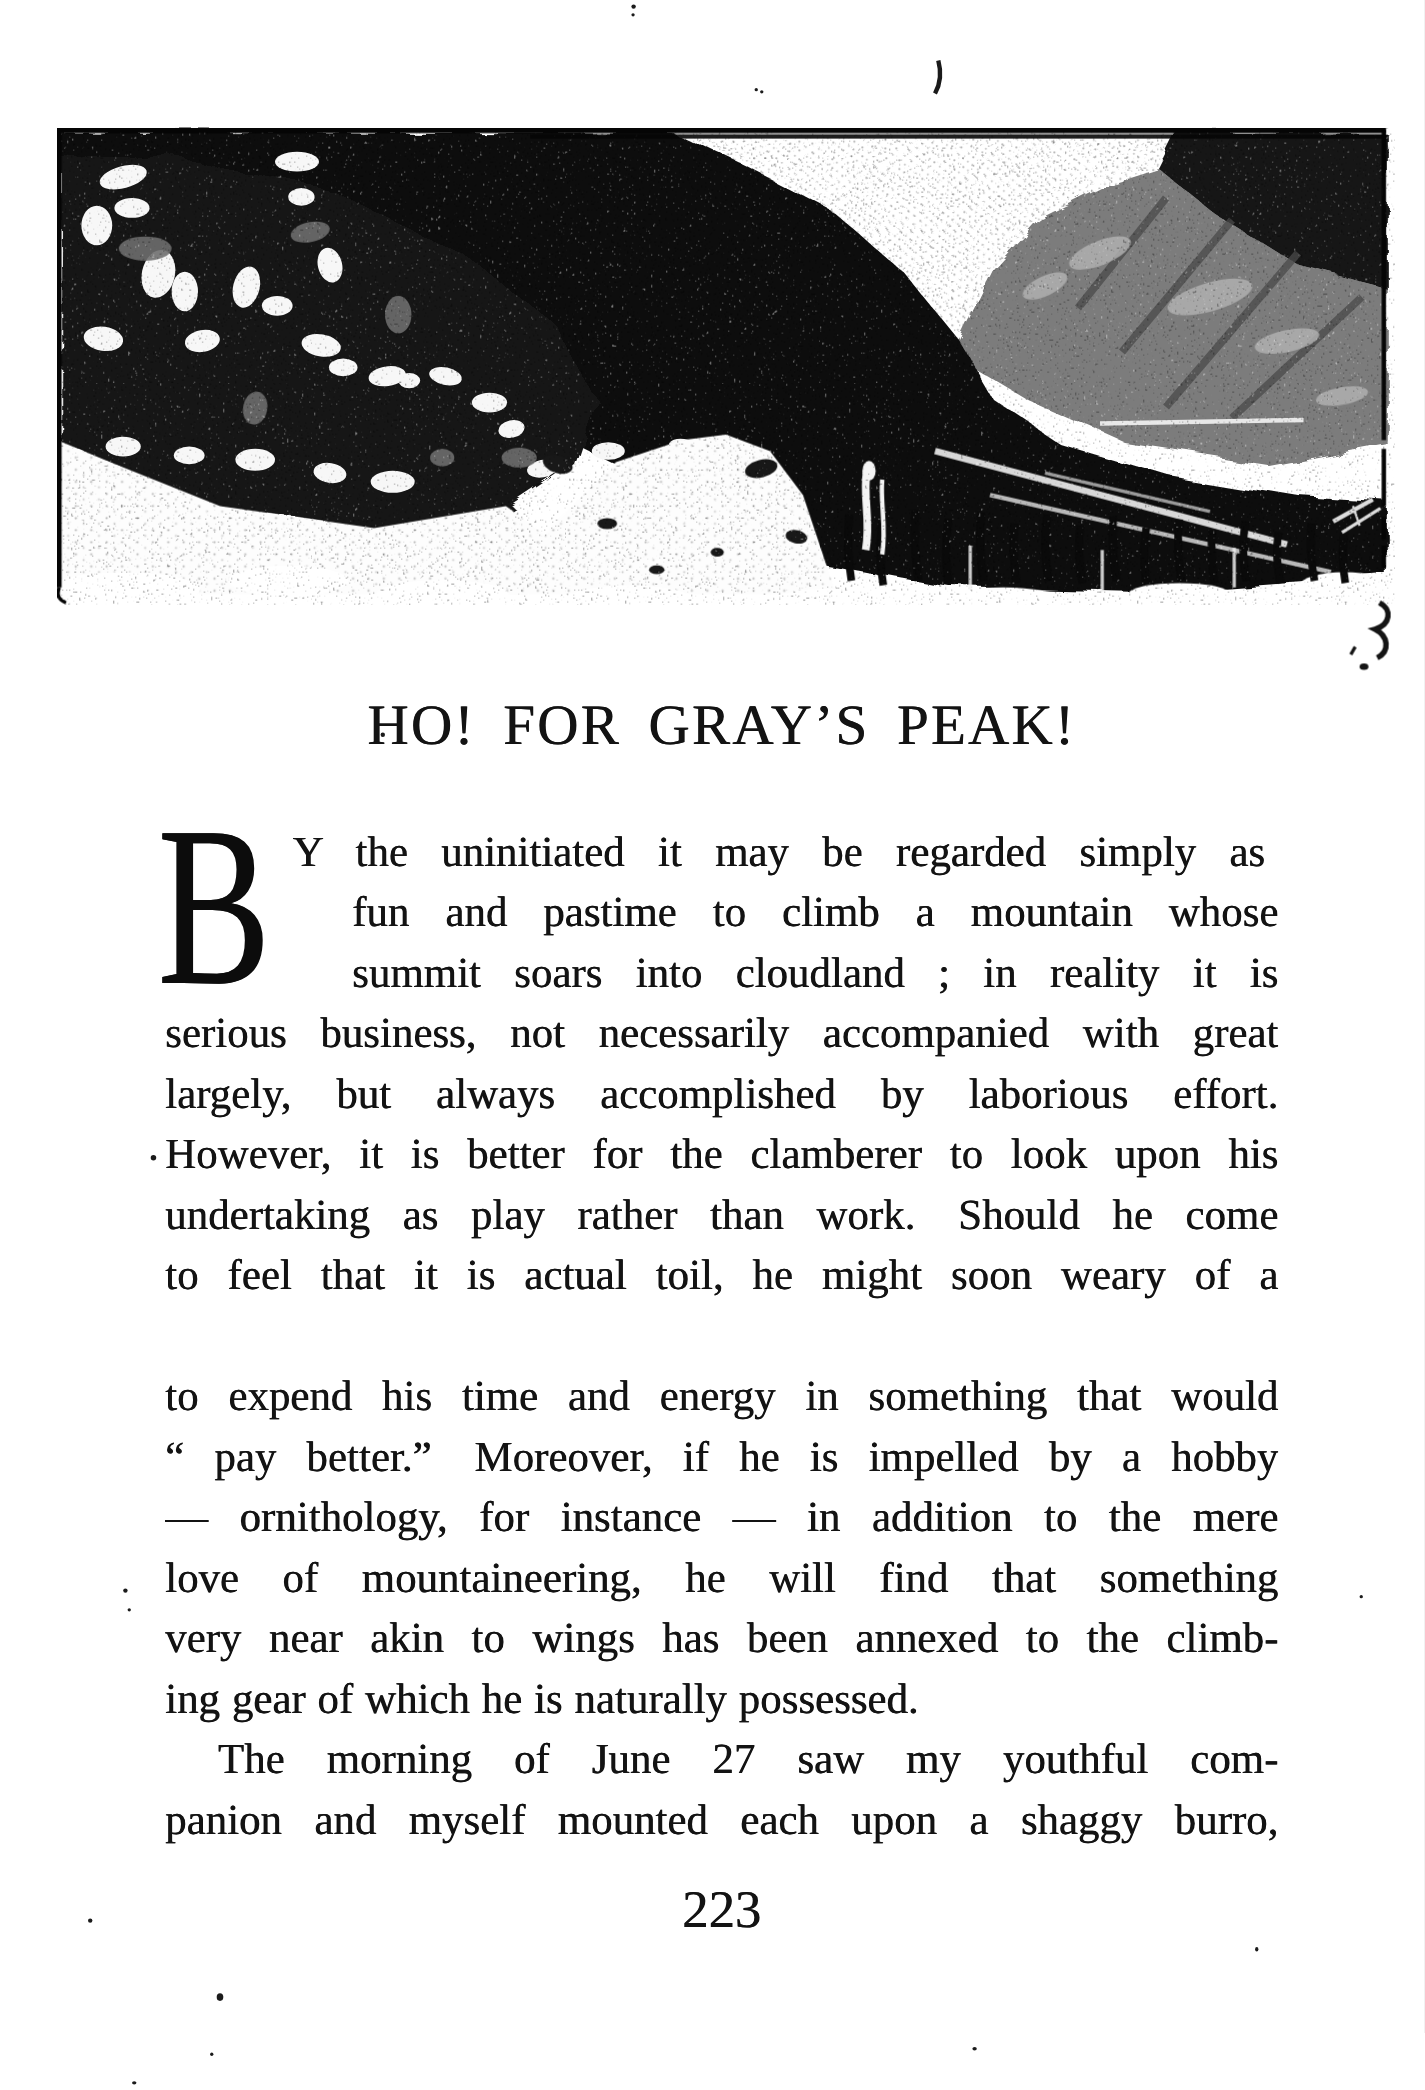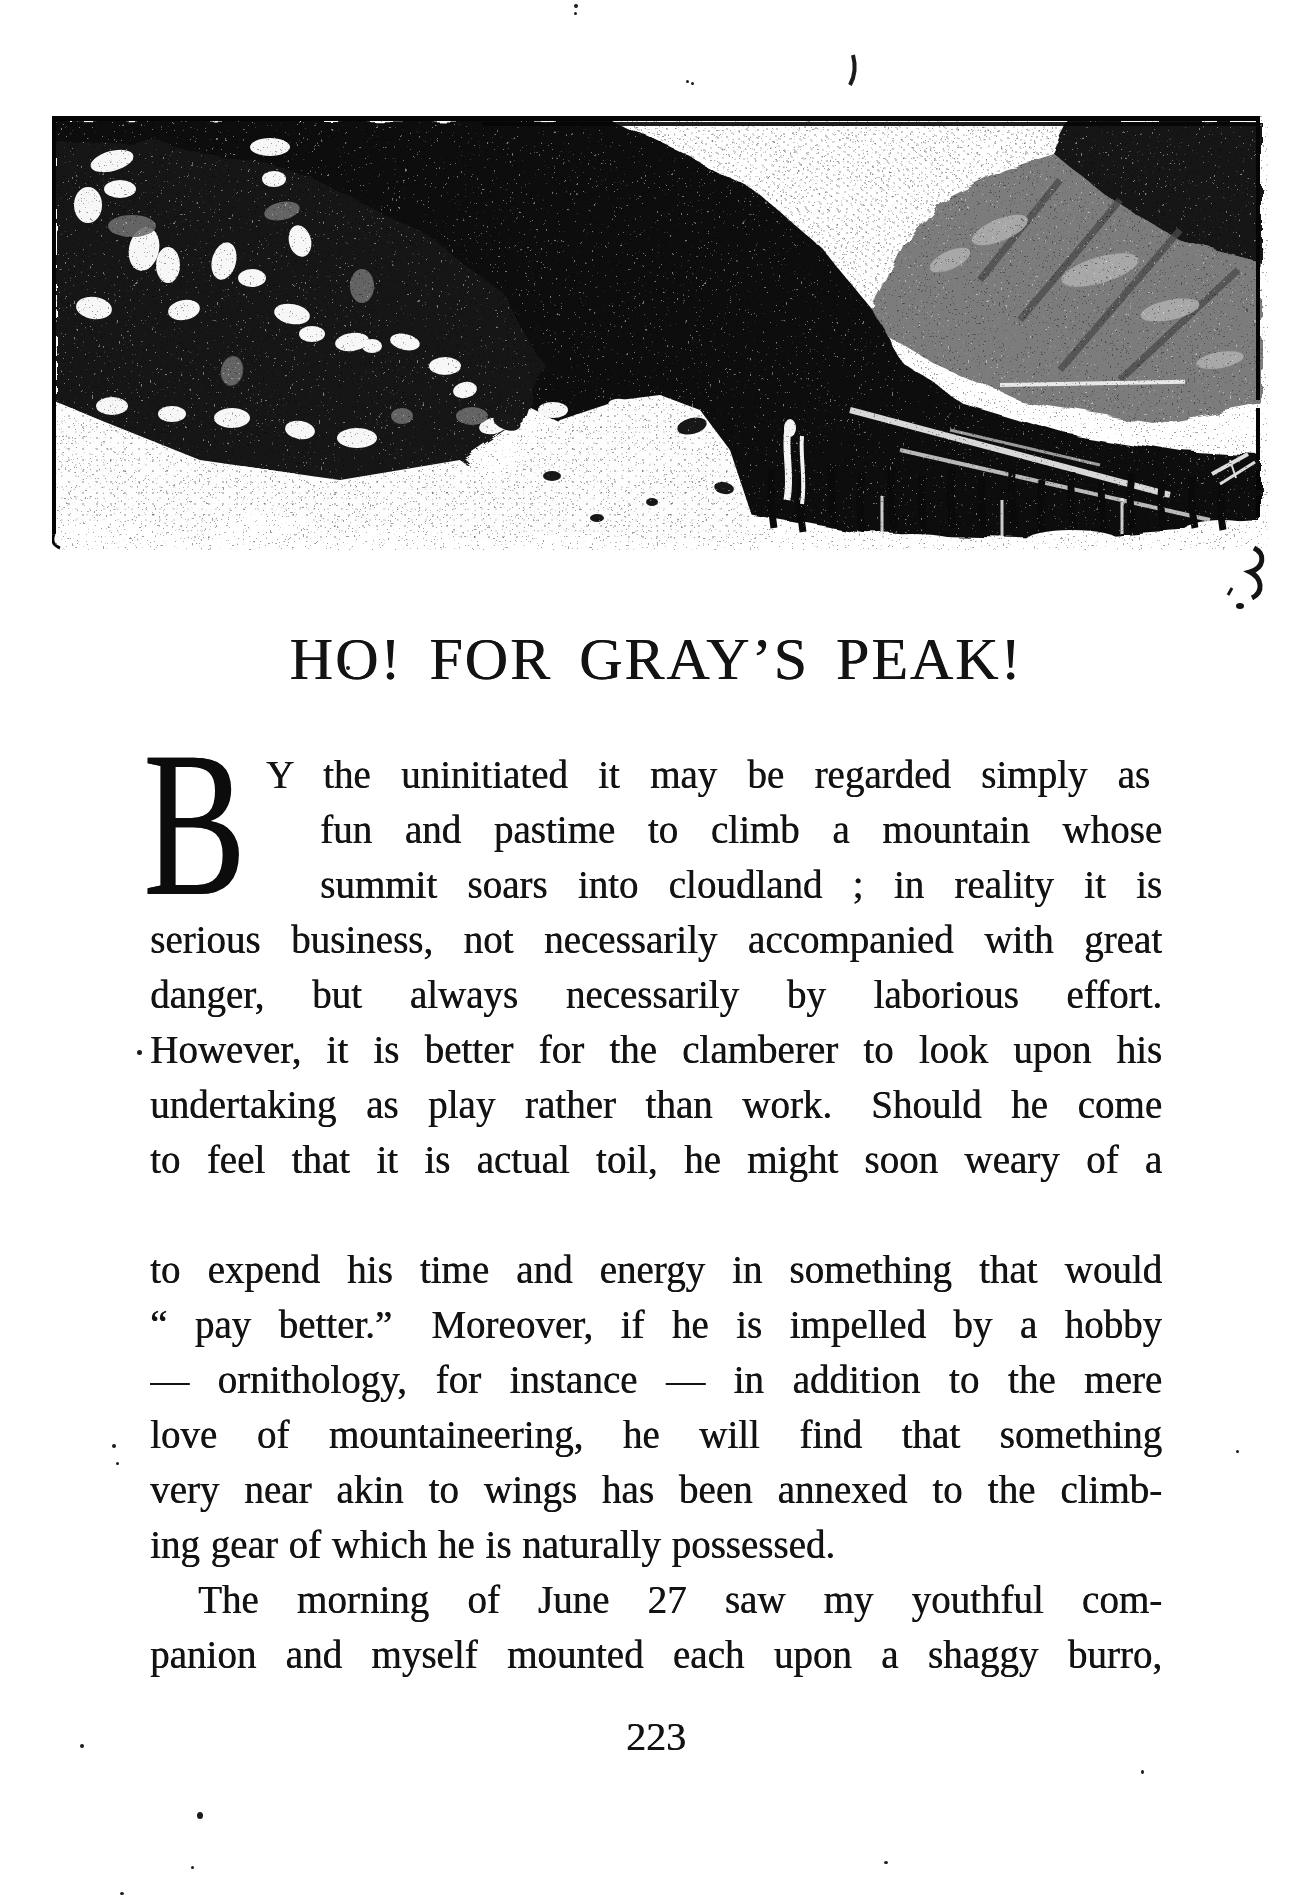--- a/index.html
+++ b/index.html
@@ -5,41 +5,41 @@
   html,body{margin:0;padding:0;background:#e8e8e8;}
   .page{
     position:relative;width:1295px;height:1900px;background:#ffffff;
     overflow:hidden;font-family:"Liberation Serif",serif;color:#131313;
     margin:0 auto;
   }
   .page *{box-sizing:border-box;}
   
   .title{
     position:absolute;left:150px;top:632px;width:1012px;height:55px;
-    line-height:55px;text-align:center;font-size:60px;letter-spacing:2px;
+    line-height:55px;text-align:center;font-size:52px;letter-spacing:2px;
     word-spacing:10px;white-space:nowrap;text-shadow:.5px 0 0 currentColor;
   }
   
   .bl{
     position:absolute;left:150px;width:1012px;height:55px;line-height:55px;
     font-size:39px;text-align:justify;text-align-last:justify;overflow:hidden;
     white-space:normal;text-shadow:.5px 0 0 currentColor;word-spacing:1px;
   }
   .l1{left:266px;width:884px;}
   .l23{left:320px;width:842px;}
   .noj{text-align:left;text-align-last:left;}
   .indent{text-indent:48px;}
   .dropcap{
     position:absolute;left:143px;top:720px;font-size:208px;line-height:1;
     transform:scaleX(.74);transform-origin:0 0;color:#0c0c0c;
     text-shadow:1px 0 0 currentColor;
   }
   .pageno{
     position:absolute;left:150px;top:1712px;width:1012px;height:50px;
-    line-height:50px;text-align:center;font-size:40px;
+    line-height:50px;text-align:center;font-size:48px;
     text-shadow:.5px 0 0 currentColor;
   }
   .illus{position:absolute;left:52px;top:116px;width:1216px;height:434px;}
   .curl{position:absolute;left:1226px;top:544px;}
   .ticktop{position:absolute;left:846px;top:52px;}
   .spk{position:absolute;background:#1b1b1b;border-radius:50%;}
 </style>
 </head>
 <body>
 
@@ -225,21 +225,21 @@
   </svg>
 
   <div class="title">HO!  FOR  GRAY’S  PEAK!</div>
 
   <div class="dropcap">B</div>
 
   <div class="bl l1" style="top:747px">Y the uninitiated it may be regarded simply as</div>
   <div class="bl l23" style="top:802px">fun and pastime to climb a mountain whose</div>
   <div class="bl l23" style="top:857px">summit soars into cloudland ; in reality it is</div>
   <div class="bl" style="top:912px">serious business, not necessarily accompanied with great</div>
-  <div class="bl" style="top:967px">danger, but always necessarily by laborious effort.</div>
+  <div class="bl" style="top:967px">largely, but always accomplished by laborious effort.</div>
   <div class="bl" style="top:1022px">However, it is better for the clamberer to look upon his</div>
   <div class="bl" style="top:1077px">undertaking as play rather than work. Should he come</div>
   <div class="bl" style="top:1132px">to feel that it is actual toil, he might soon weary of a</div>
   <div class="bl" style="top:1242px">to expend his time and energy in something that would</div>
   <div class="bl" style="top:1297px">“ pay better.” Moreover, if he is impelled by a hobby</div>
   <div class="bl" style="top:1352px">— ornithology, for instance — in addition to the mere</div>
   <div class="bl" style="top:1407px">love of mountaineering, he will find that something</div>
   <div class="bl" style="top:1462px">very near akin to wings has been annexed to the climb-</div>
   <div class="bl noj" style="top:1517px">ing gear of which he is naturally possessed.</div>
   <div class="bl indent" style="top:1572px">The morning of June 27 saw my youthful com-</div>

